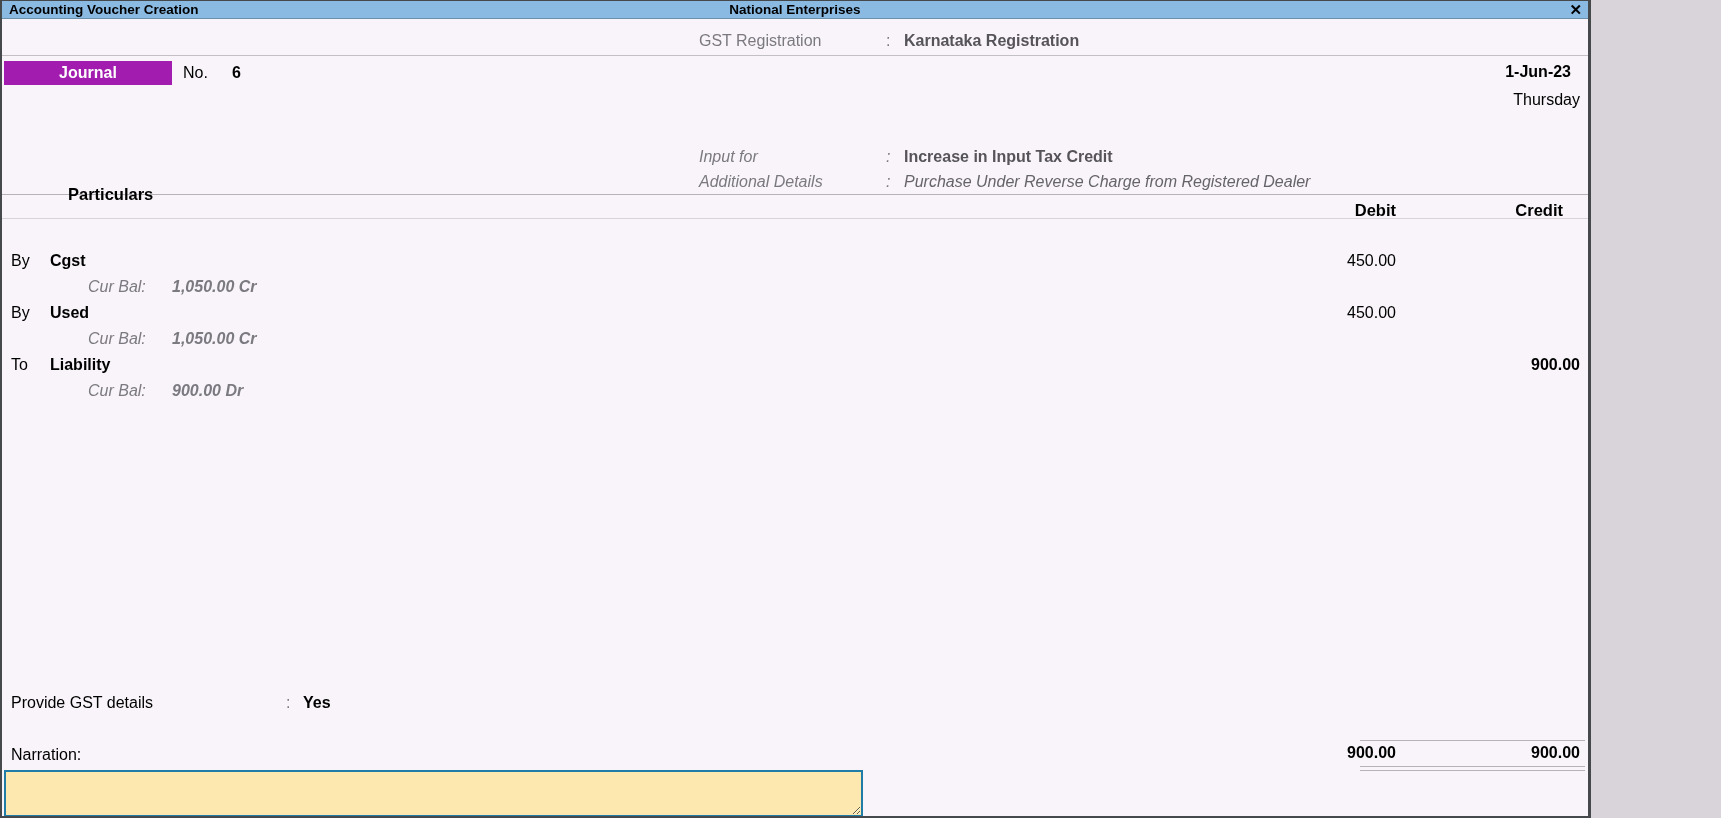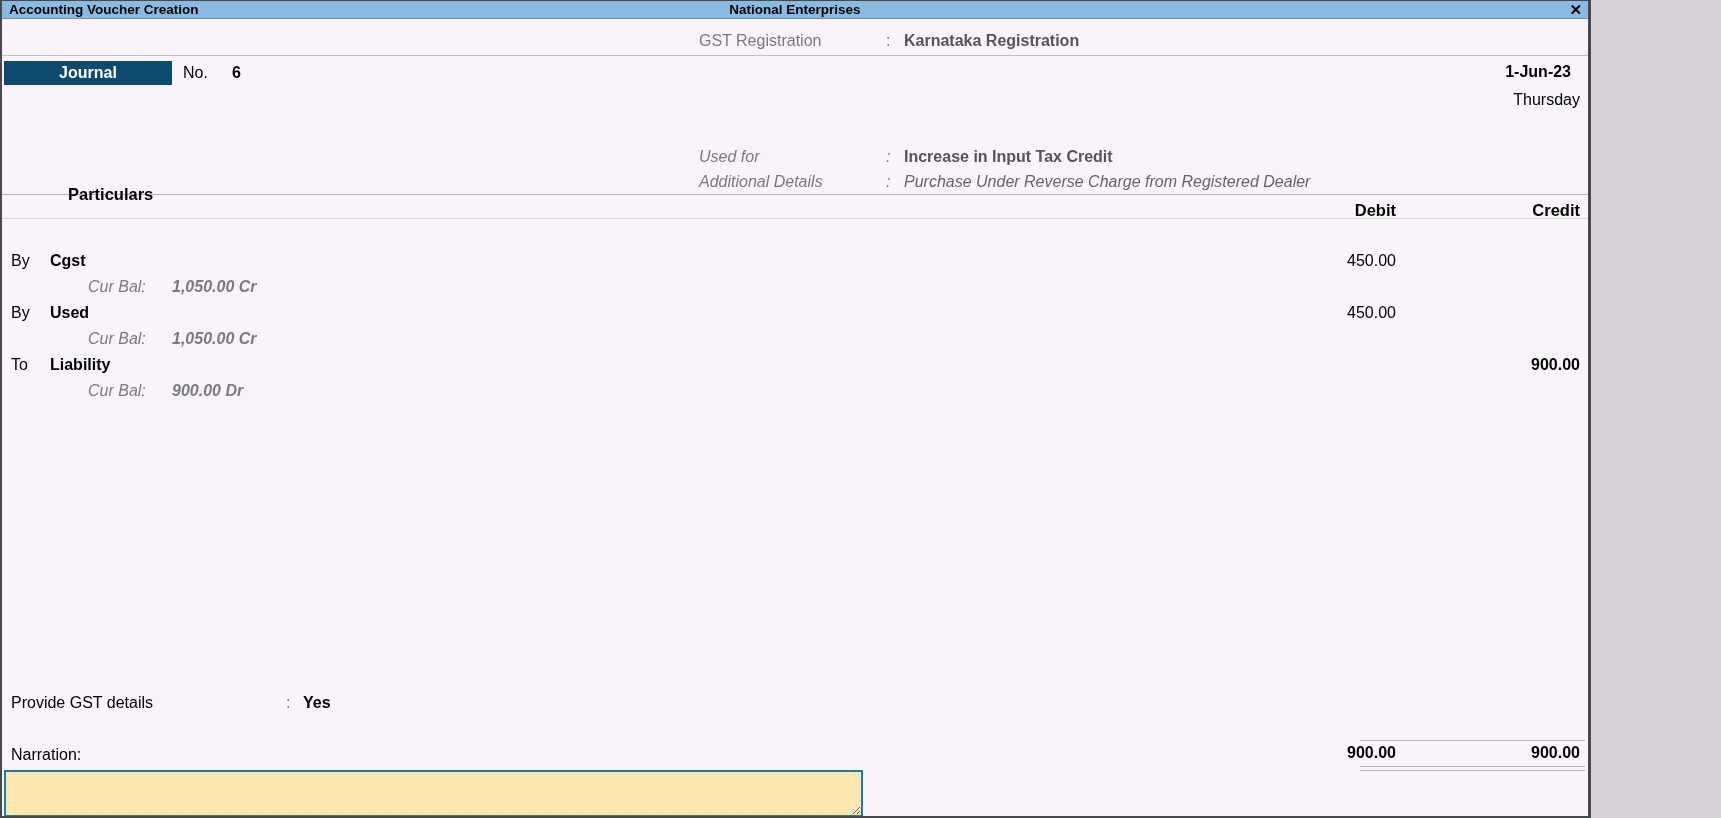--- a/index.html
+++ b/index.html
@@ -30,21 +30,21 @@
   .dgray { color:#56545a; }
   .mgray { color:#66646b; }
   .abs { position:absolute; white-space:nowrap; font-size:16px; }
 
   
   .hline { position:absolute; left:0; right:0; height:1px; background:#c2bfc6; }
 
   
   .journal-btn {
     position:absolute; left:2px; top:60px; width:168px; height:24px;
-    background:#0c4a6e; color:#fff; font-weight:bold; font-size:16px;
+    background:#a21caf; color:#fff; font-weight:bold; font-size:16px;
     text-align:center; line-height:24px; cursor:pointer;
   }
 
   
   .vrow { position:absolute; left:0; right:0; height:52px; }
   .vrow .prefix { position:absolute; left:9px;  top:0; font-size:16px; }
   .vrow .ledger { position:absolute; left:48px; top:0; font-size:16px; font-weight:bold; }
   .vrow .curbal-label { position:absolute; left:86px;  top:26px; font-size:16px; font-style:italic; color:#7c7a81; }
   .vrow .curbal-value { position:absolute; left:170px; top:26px; font-size:16px; font-style:italic; font-weight:bold; color:#7c7a81; }
   .amt-debit  { position:absolute; right:192px; top:0; font-size:16px; font-weight:normal; text-align:right; }
@@ -78,31 +78,31 @@
   <span class="abs b dgray" style="left:902px; top:31px;">Karnataka Registration</span>
 
   <div class="hline" style="top:54px;"></div>
 
   <div class="journal-btn">Journal</div>
   <span class="abs" style="left:181px; top:63px;">No.</span>
   <span class="abs b" style="left:230px; top:63px;">6</span>
   <span class="abs b" style="right:17px; top:62px;text-align:center;">1-Jun-23</span>
   <span class="abs" style="right:8px; top:90px;">Thursday</span>
 
-  <span class="abs i gray" style="left:697px; top:147px;">Used for</span>
+  <span class="abs i gray" style="left:697px; top:147px;">Input for</span>
   <span class="abs i gray" style="left:884px; top:147px;">:</span>
   <span class="abs b dgray" style="left:902px; top:147px;">Increase in Input Tax Credit</span>
   <span class="abs i gray" style="left:697px; top:172px;">Additional Details</span>
   <span class="abs i gray" style="left:884px; top:172px;">:</span>
   <span class="abs i mgray" style="left:902px; top:172px;">Purchase Under Reverse Charge from Registered Dealer</span>
 
   <div class="hline" style="top:193px; background:#b5b2b9;"></div>
   <span class="abs b" style="left:66px; top:184px; font-size:16.5px;">Particulars</span>
   <span class="abs b" style="right:192px; top:200px; font-size:16.5px;">Debit</span>
-  <span class="abs b" style="right:8px;   top:200px; font-size:16.5px;">Credit</span>
+  <span class="abs b" style="right:25px;   top:200px; font-size:16.5px;">Credit</span>
   <div class="hline" style="top:217px; background:#d6d3da;"></div>
 
   <div class="vrow" style="top:251px;">
     <span class="prefix">By</span>
     <span class="ledger">Cgst</span>
     <span class="curbal-label">Cur Bal:</span>
     <span class="curbal-value">1,050.00 Cr</span>
     <span class="amt-debit">450.00</span>
     <span class="amt-credit"></span>
   </div>

